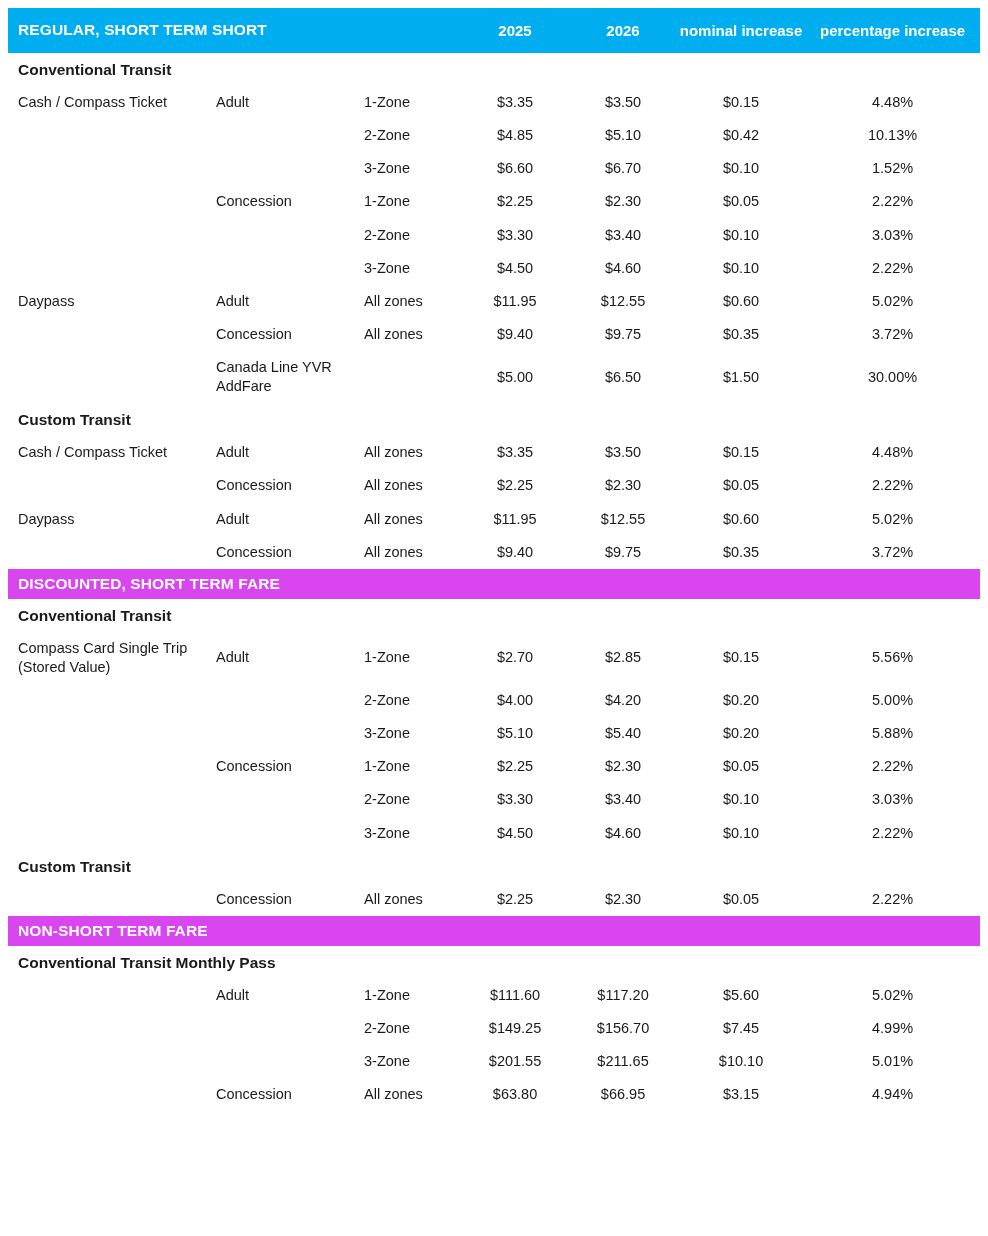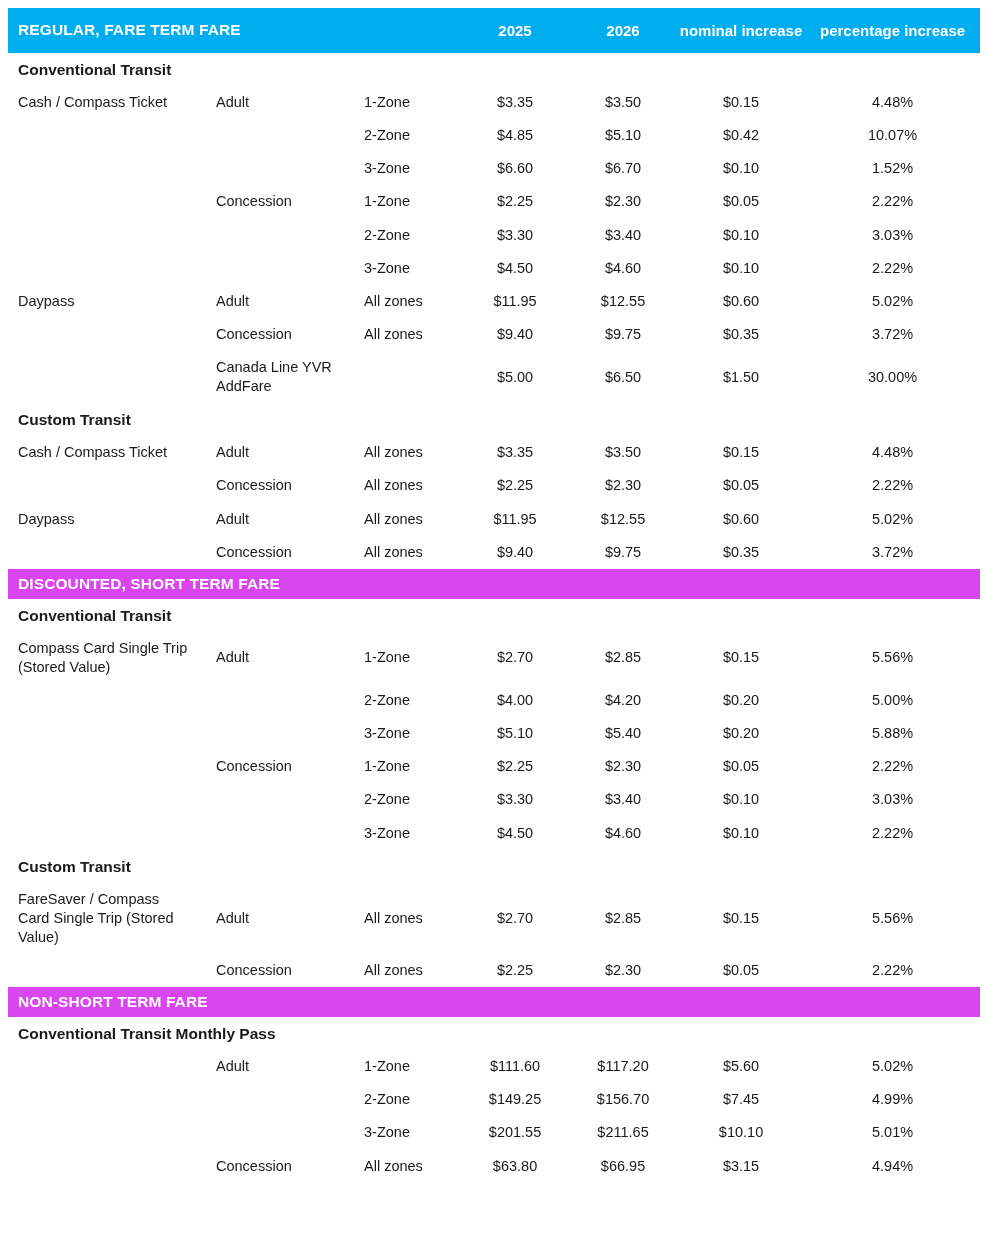--- a/index.html
+++ b/index.html
@@ -116,21 +116,21 @@
       <col class="c-label">
         <col class="c-rider">
         <col class="c-zone">
       <col class="c-y1">
         <col class="c-y2">
         <col class="c-nom">
         <col class="c-pct">
     </colgroup>
     <tbody id="table-body">
         <tr class="header-bar">
-          <td class="h-title" colspan="3">REGULAR, FARE TERM FARE</td>
+          <td class="h-title" colspan="3">REGULAR, SHORT TERM SHORT</td>
           <td class="h-num">2025</td>
           <td class="h-num">2026</td>
           <td class="h-num">nominal increase</td>
           <td class="h-num">percentage increase</td>
         </tr>
         <tr class="subgroup">
           <td colspan="7">Conventional Transit</td>
         </tr>
         <tr class="data-row">
           <td class="cell-label">Cash / Compass Ticket</td>
@@ -141,21 +141,21 @@
           <td class="cell-num">$0.15</td>
           <td class="cell-pct">4.48%</td>
         </tr>
         <tr class="data-row">
           <td class="cell-label"></td>
           <td class="cell-rider"></td>
           <td class="cell-zone">2-Zone</td>
           <td class="cell-num">$4.85</td>
           <td class="cell-num">$5.10</td>
           <td class="cell-num">$0.42</td>
-          <td class="cell-pct">10.07%</td>
+          <td class="cell-pct">10.13%</td>
         </tr>
         <tr class="data-row">
           <td class="cell-label"></td>
           <td class="cell-rider"></td>
           <td class="cell-zone">3-Zone</td>
           <td class="cell-num">$6.60</td>
           <td class="cell-num">$6.70</td>
           <td class="cell-num">$0.10</td>
           <td class="cell-pct">1.52%</td>
         </tr>
@@ -309,29 +309,20 @@
           <td class="cell-zone">3-Zone</td>
           <td class="cell-num">$4.50</td>
           <td class="cell-num">$4.60</td>
           <td class="cell-num">$0.10</td>
           <td class="cell-pct">2.22%</td>
         </tr>
         <tr class="subgroup">
           <td colspan="7">Custom Transit</td>
         </tr>
         <tr class="data-row">
-          <td class="cell-label">FareSaver / Compass Card Single Trip (Stored Value)</td>
-          <td class="cell-rider">Adult</td>
-          <td class="cell-zone">All zones</td>
-          <td class="cell-num">$2.70</td>
-          <td class="cell-num">$2.85</td>
-          <td class="cell-num">$0.15</td>
-          <td class="cell-pct">5.56%</td>
-        </tr>
-        <tr class="data-row">
           <td class="cell-label"></td>
           <td class="cell-rider">Concession</td>
           <td class="cell-zone">All zones</td>
           <td class="cell-num">$2.25</td>
           <td class="cell-num">$2.30</td>
           <td class="cell-num">$0.05</td>
           <td class="cell-pct">2.22%</td>
         </tr>
         <tr class="section-band">
           <td colspan="7">NON-SHORT TERM FARE</td>

